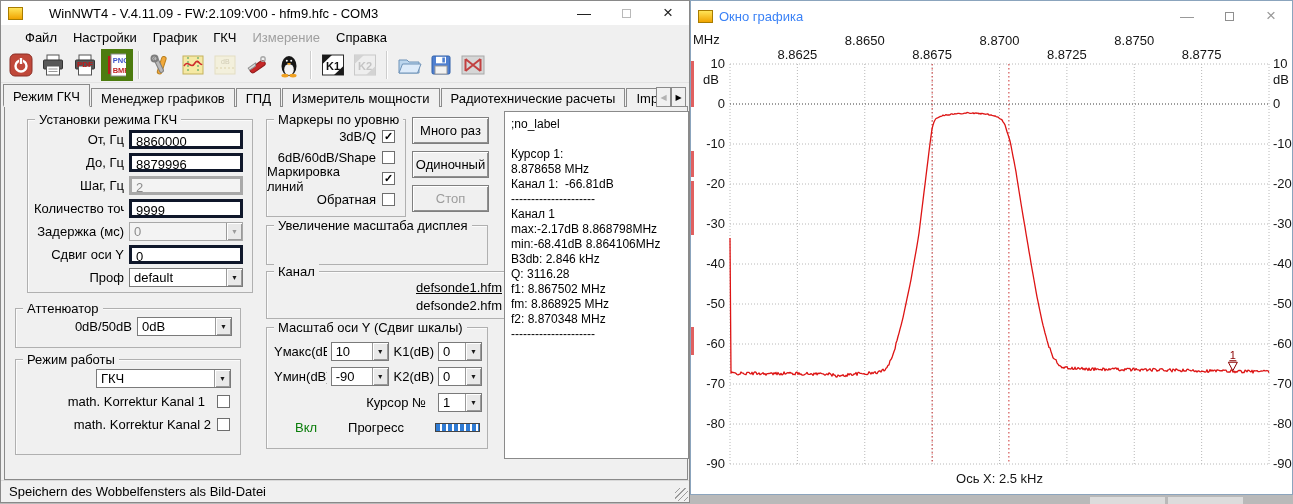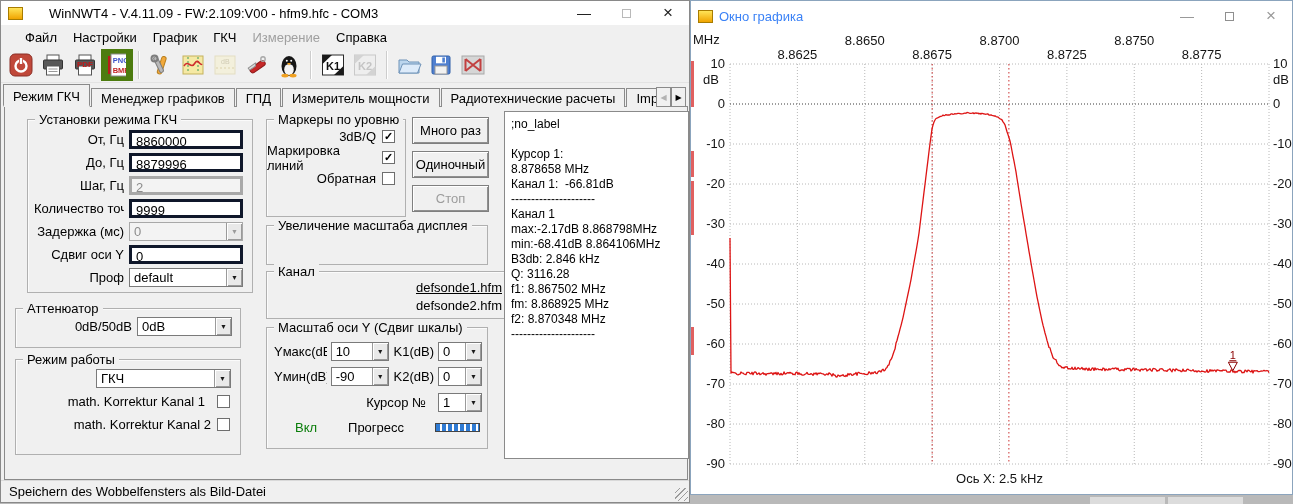--- a/index.html
+++ b/index.html
@@ -283,20 +283,24 @@
         </div>
       </div>
   </div>
 
   <div class="group" style="left:265px; top:118px; width:140px; height:98px;">
     <div class="legend">Маркеры по уровню</div>
     <div id="marker-rows" style="padding-top:6px">
         <div class="crow" style="height: 21px;">
           <span>3dB/Q</span>
           <span class="cb">✓</span>
+        </div>
+        <div class="crow" style="height: 21px;">
+          <span>6dB/60dB/Shape</span>
+          <span class="cb"></span>
         </div>
         <div class="crow" style="height: 21px;">
           <span>Маркировка линий</span>
           <span class="cb">✓</span>
         </div>
         <div class="crow" style="height: 21px;">
           <span>Обратная</span>
           <span class="cb"></span>
         </div>
       </div>

